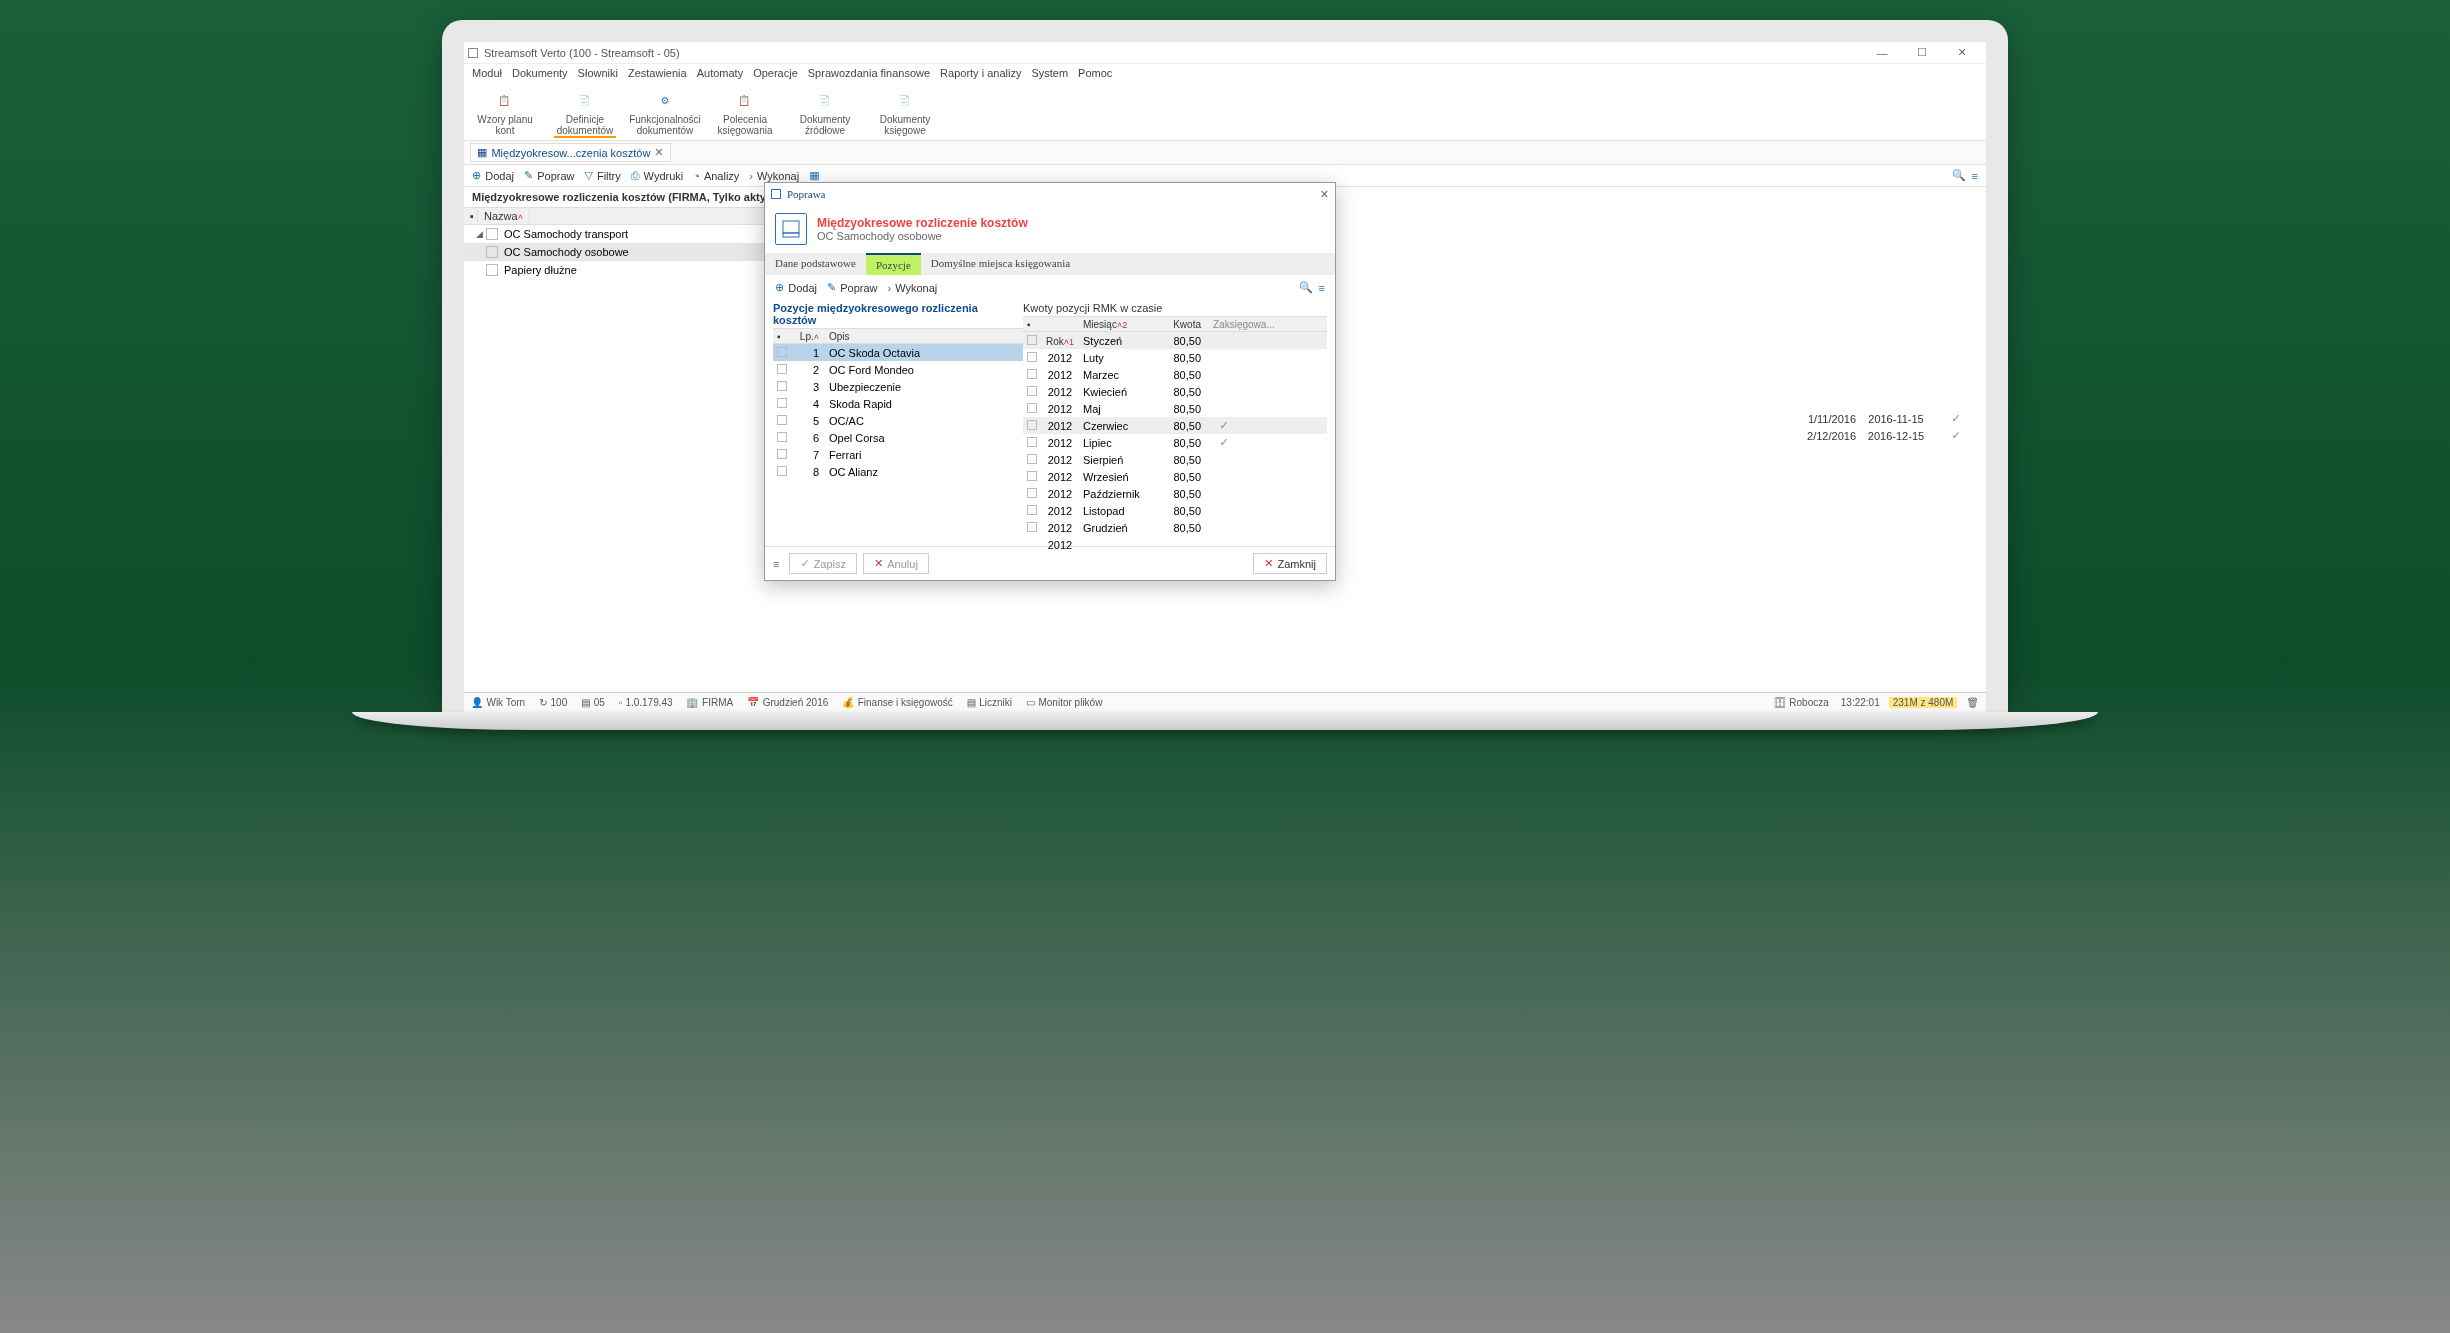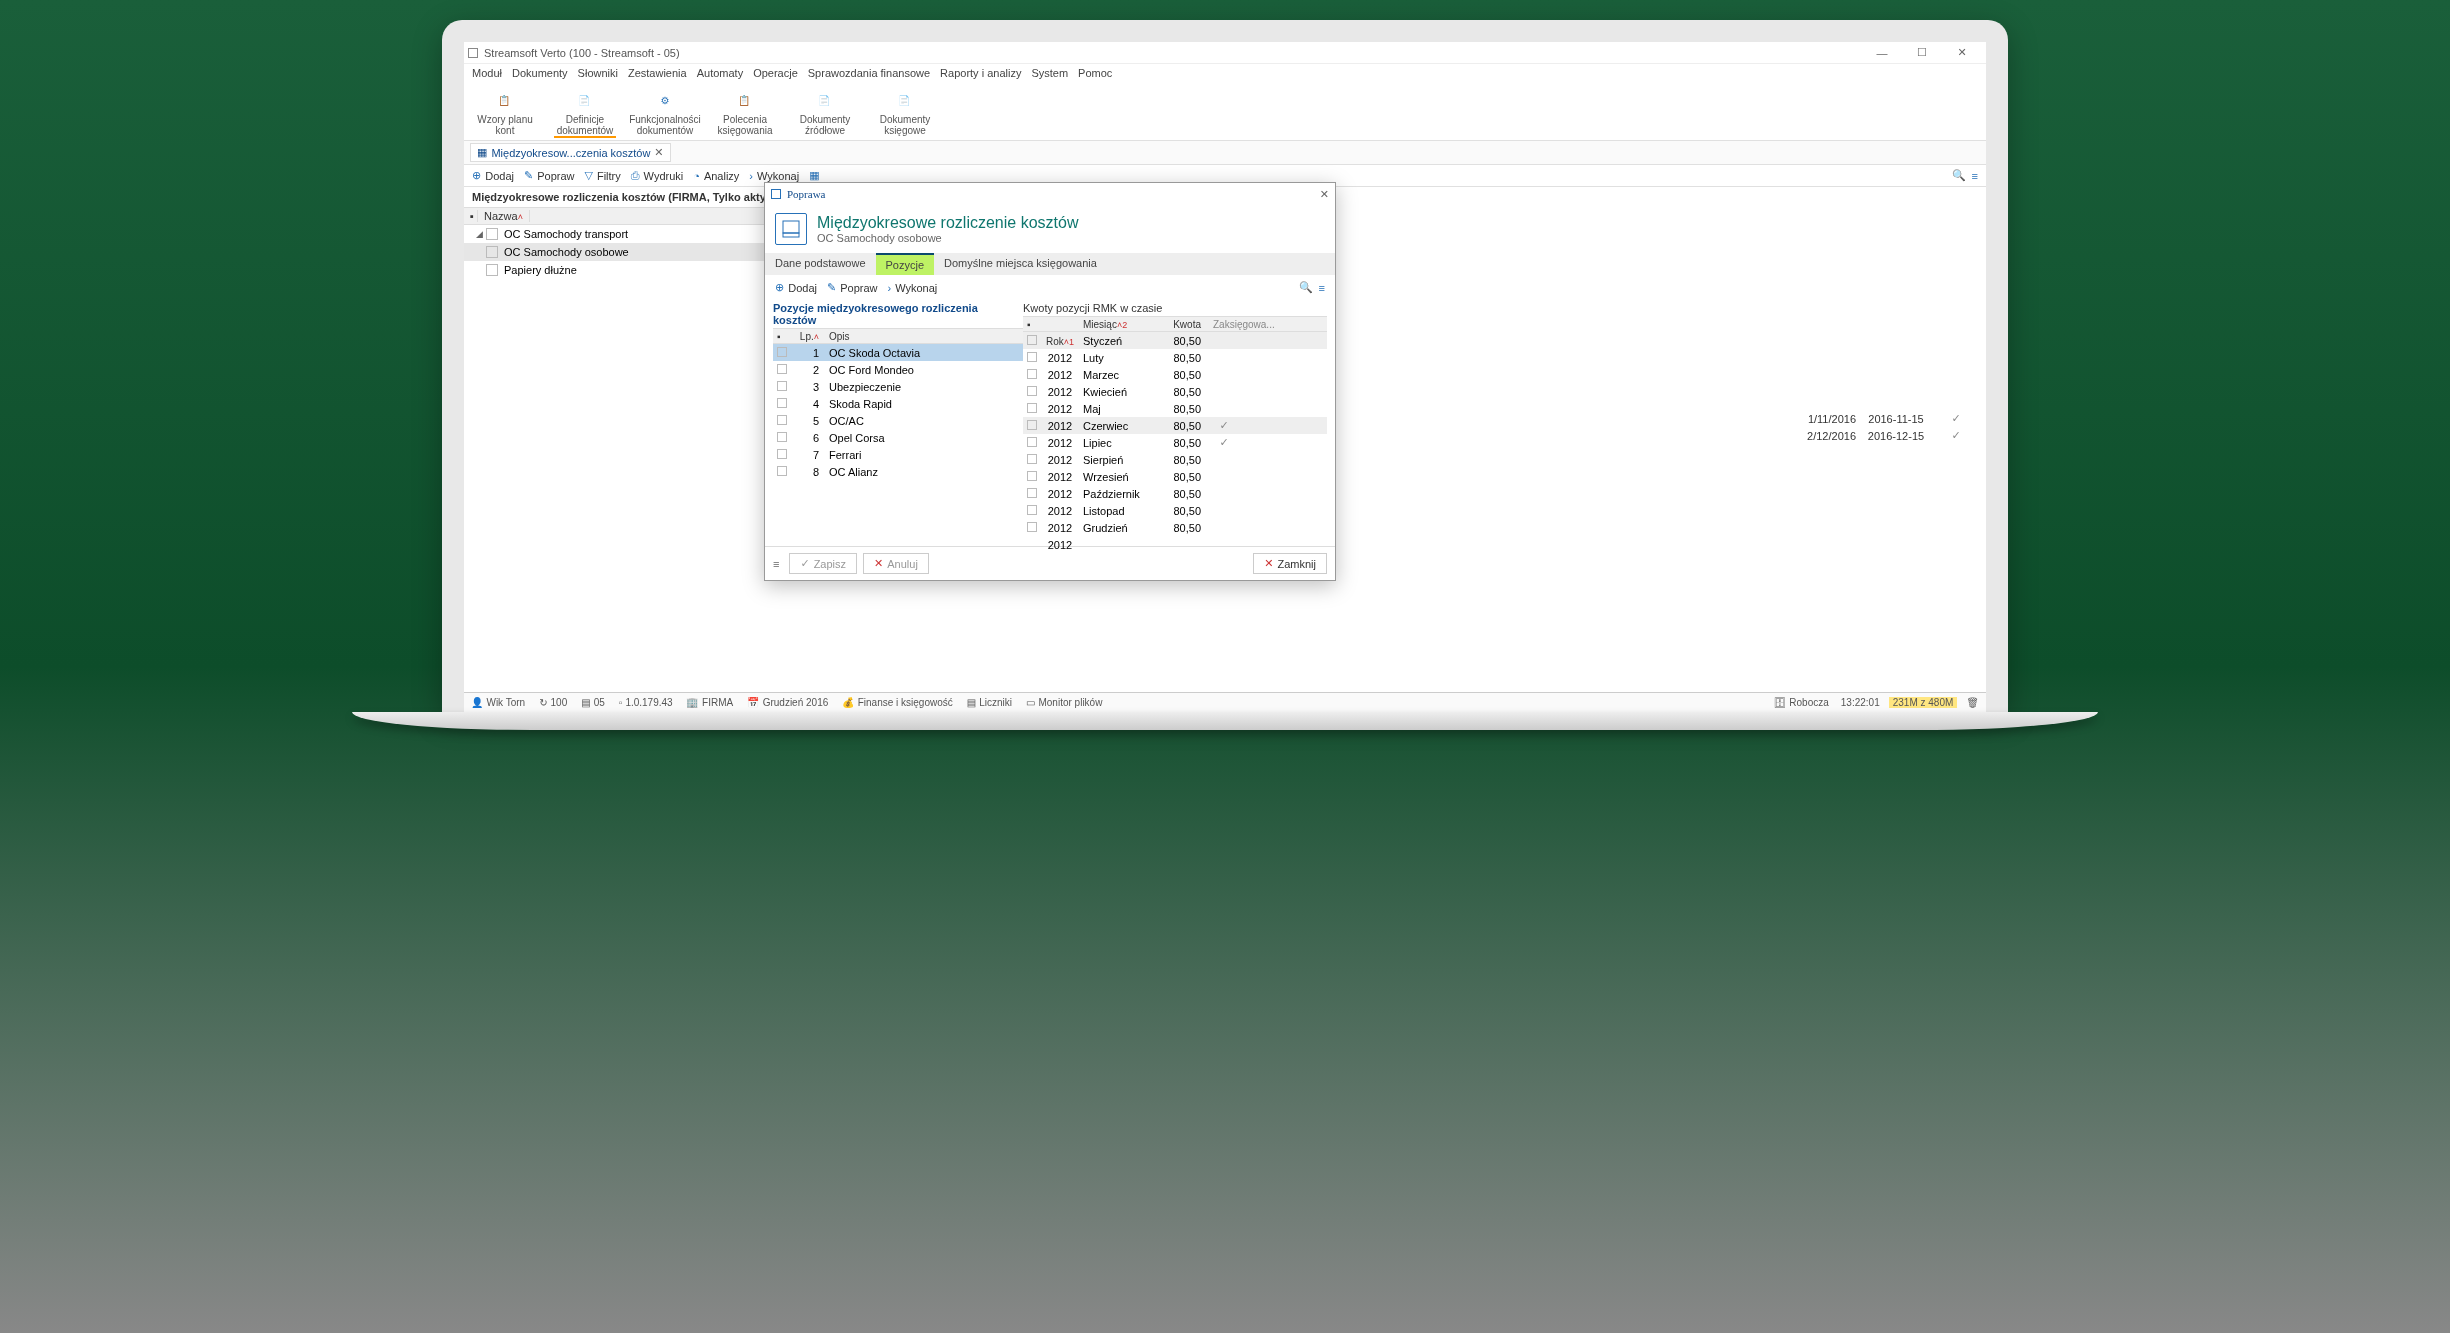--- a/index.html
+++ b/index.html
@@ -80,23 +80,23 @@
   left: 300px; top: 140px;
   width: 572px;
   background: #fff;
   border: 1px solid #999;
   box-shadow: 0 5px 20px rgba(0,0,0,0.25);
 }
 .dlg-title { display: flex; align-items: center; height: 22px; padding: 0 6px; color: #114a8a; font-family: Liberation Serif, serif; }
 .dlg-title .spacer { flex: 1; }
 .dlg-header { display: flex; gap: 10px; padding: 8px 10px; align-items: center; }
 .dlg-header .dicon { width: 32px; height: 32px; border: 1px solid #2671b8; border-radius: 2px; display:flex; align-items:center; justify-content:center; color:#2671b8; font-size:18px; }
-.dlg-header .dtitle { font-weight: normal; color: #0f766e; font-size: 16px; }
+.dlg-header .dtitle { font-weight: bold; color: #ef4444; font-size: 12px; }
 .dlg-header .dsub { color: #666; font-size: 11px; }
-.dlg-tabs { display: flex; background: #eee; }
+.dlg-tabs { display: flex; background: #eee; font-family: Liberation Serif, serif; }
 .dlg-tab { padding: 4px 10px; font-size: 11px; color: #444; cursor: default; }
 .dlg-tab.active { background: #bef264; border-top: 2px solid #0c4a6e; }
 .dlg-tb { display: flex; align-items: center; gap: 10px; padding: 6px 10px; }
 .dlg-content { display: flex; padding: 0 8px; }
 .dlg-left { width: 250px; }
 .dlg-right { flex: 1; }
 .sect-h { color: #114a8a; font-weight: bold; font-size: 11px; padding: 2px 0; }
 .mini-grid-h { display: flex; background: #f0f0f0; border-top: 1px solid #ddd; border-bottom: 1px solid #ddd; font-size: 10px; color: #333; height: 16px; align-items:center; }
 .mini-grid-h div { padding: 0 4px; }
 .mini-row { display: flex; align-items: center; height: 17px; font-size: 11px; }

